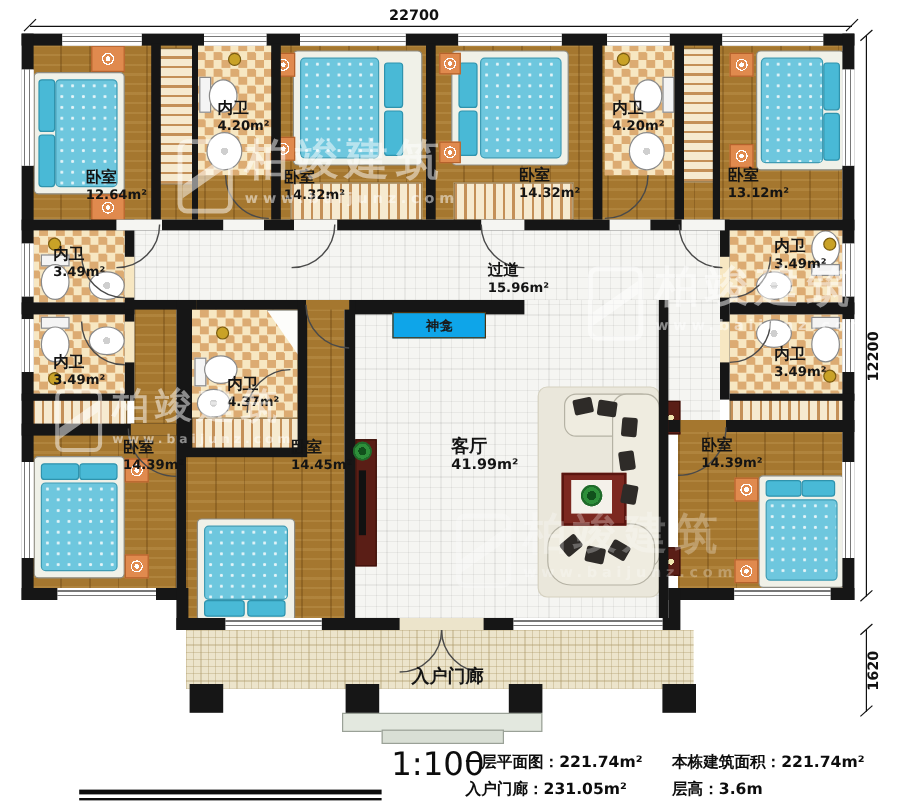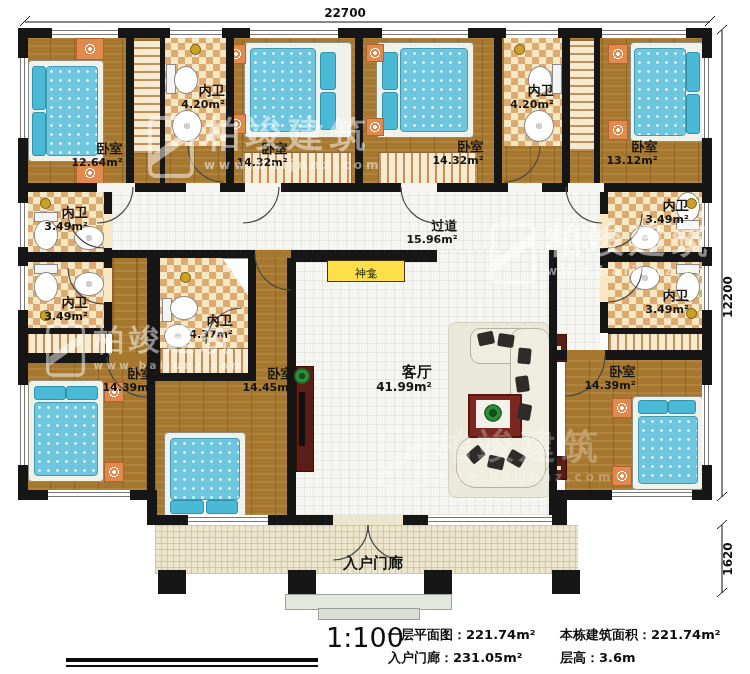--- a/index.html
+++ b/index.html
@@ -39,25 +39,25 @@
   .toi{position:absolute;background:#fff;border:1px solid #8a8a8a;border-radius:50%;z-index:2;}
   .tank{position:absolute;background:#f4f4f4;border:1px solid #8a8a8a;z-index:2;}
   .sink{position:absolute;background:#fff;border:1px solid #8a8a8a;border-radius:50%;z-index:2;
     background-image:radial-gradient(circle,#cfcfcf 0 3px,#fff 3px);}
   .faucet{position:absolute;background:#c9a227;border:1px solid #7a5c10;border-radius:50%;z-index:2;}
   .shower{position:absolute;background:#fdfdfb;border:1px solid #9a9a92;z-index:2;
     clip-path:polygon(100% 0,100% 100%,0 0);}
   .pillar{position:absolute;background:#161616;z-index:4;}
   .step{position:absolute;border:1px solid #9aa197;z-index:1;}
   
-  .rl{position:absolute;z-index:6;text-align:right;color:#141414;transform:translateX(-50%);line-height:1.12;white-space:nowrap;}
+  .rl{position:absolute;z-index:6;text-align:left;color:#141414;transform:translateX(-50%);line-height:1.12;white-space:nowrap;}
   .rl .nm{font-size:13px;font-weight:bold;display:block;}
   .rl .ar{font-size:11px;font-weight:bold;display:block;}
-  .shrine{position:absolute;background:#fde047;border:1px solid #4a3push310;border:1px solid #4a3310;z-index:5;
-    display:flex;align-items:flex-end;justify-content:center;font-size:11px;font-weight:normal;color:#1a1a1a;}
+  .shrine{position:absolute;background:#0ea5e9;border:1px solid #4a3push310;border:1px solid #4a3310;z-index:5;
+    display:flex;align-items:center;justify-content:center;font-size:11px;font-weight:bold;color:#1a1a1a;}
   .porchlab{position:absolute;z-index:6;font-size:15px;font-weight:bold;color:#141414;transform:translateX(-50%);}
   .dim{position:absolute;z-index:6;font-size:12px;font-weight:bold;color:#111;text-align:center;}
   .dim.rot{transform:rotate(-90deg);}
   
   .carpet{position:absolute;background:#eae7db;border:1px solid #d5d1c0;border-radius:8px;z-index:2;}
   .sofa{position:absolute;background:#efece0;border:1px solid #b5b2a4;z-index:2;}
   .cush{position:absolute;background:#2e2b28;border-radius:2px;z-index:3;}
   .rtable{position:absolute;background:#7c2820;border:2px solid #5a150f;z-index:2;}
   .rmat{position:absolute;background:#f4f1ea;z-index:2;}
   .plant{position:absolute;z-index:3;border-radius:50%;

